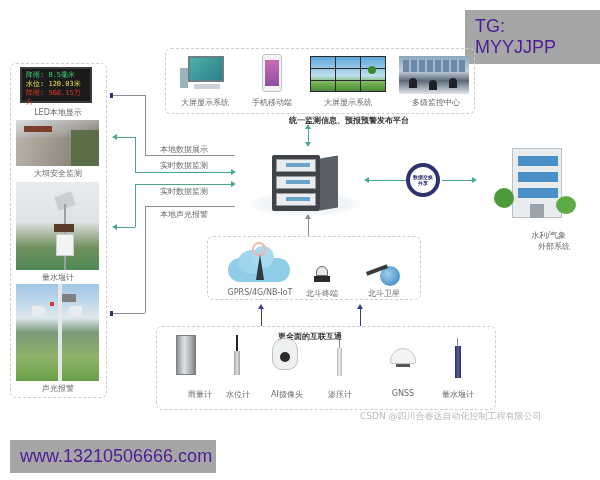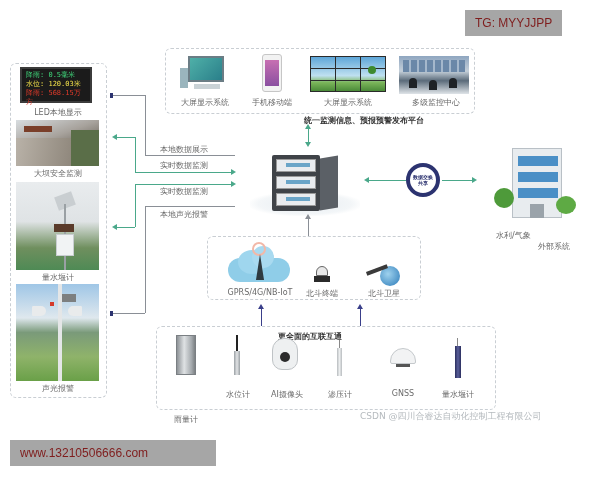--- a/index.html
+++ b/index.html
@@ -2,21 +2,21 @@
 <html><head>
 <meta charset="utf-8">
 <style>
   * { box-sizing: border-box; margin: 0; padding: 0; }
   html, body { width: 600px; height: 480px; background: #ffffff; overflow: hidden; }
   body { position: relative; font-family: "DejaVu Sans", sans-serif; color: #555; }
   .abs { position: absolute; }
   .dash-box { position: absolute; border: 1px dashed #c9ced3; border-radius: 6px; }
   .lbl { position: absolute; font-size: 8px; color: #6a6a6a; white-space: nowrap; text-align: center; }
   .bold-lbl { position: absolute; font-size: 8px; font-weight: bold; color: #333; white-space: nowrap; }
-  .watermark { position: absolute; background: #a6a6a6; color: #7f1d1d; font-family: "Liberation Sans", sans-serif; font-size: 12px; padding: 6px 10px; }
+  .watermark { position: absolute; background: #a6a6a6; color: #4c1d95; font-family: "Liberation Sans", sans-serif; font-size: 18px; padding: 6px 10px; }
   .line { position: absolute; }
   .g { background: #4aa88a; }
   .k { background: #8a8f96; }
   .p { background: #3a3f8a; }
   .arr-r { position: absolute; width: 0; height: 0; border-top: 3px solid transparent; border-bottom: 3px solid transparent; border-left: 5px solid #4aa88a; }
   .arr-l { position: absolute; width: 0; height: 0; border-top: 3px solid transparent; border-bottom: 3px solid transparent; border-right: 5px solid #4aa88a; }
   .arr-u { position: absolute; width: 0; height: 0; border-left: 3px solid transparent; border-right: 3px solid transparent; border-bottom: 5px solid #3a3f8a; }
   .arr-d { position: absolute; width: 0; height: 0; border-left: 3px solid transparent; border-right: 3px solid transparent; border-top: 5px solid #4aa88a; }
   .arr-ug { position: absolute; width: 0; height: 0; border-left: 3px solid transparent; border-right: 3px solid transparent; border-bottom: 5px solid #4aa88a; }
   .photo { position: absolute; overflow: hidden; }
@@ -112,21 +112,21 @@
 <div class="lbl" style="left:312px; top:97px; width:72px;">大屏显示系统</div>
 
 <div class="abs" style="left:399px; top:56px; width:70px; height:38px; background:linear-gradient(180deg,#8fa6c0 0%,#c4cfd9 40%,#5b6b7a 65%,#dfe4e8 100%);">
   <div class="abs" style="left:4px; top:4px; width:62px; height:12px; background:repeating-linear-gradient(90deg,#6b88a8 0 6px,#a5b8cc 6px 8px);"></div>
   <div class="abs" style="left:10px; top:22px; width:8px; height:10px; background:#1e2226; border-radius:4px 4px 0 0;"></div>
   <div class="abs" style="left:30px; top:24px; width:8px; height:10px; background:#1e2226; border-radius:4px 4px 0 0;"></div>
   <div class="abs" style="left:50px; top:22px; width:8px; height:10px; background:#1e2226; border-radius:4px 4px 0 0;"></div>
 </div>
 <div class="lbl" style="left:404px; top:97px; width:64px;">多级监控中心</div>
 
-<div class="bold-lbl" style="left:256px; top:115px;padding-left:48px;">统一监测信息、预报预警发布平台</div>
+<div class="bold-lbl" style="left:241px; top:115px;padding-left:48px;">统一监测信息、预报预警发布平台</div>
 
 <div class="line g" style="left:308px; top:128px; width:1px; height:14px;"></div>
 <div class="arr-ug" style="left:305px; top:124px;"></div>
 <div class="arr-d" style="left:305px; top:142px;"></div>
 
 <div class="abs" style="left:250px; top:192px; width:110px; height:24px; background:radial-gradient(ellipse at center,#e6ecf1 0%,#f3f6f8 60%,rgba(255,255,255,0) 75%);"></div>
 <div class="abs" style="left:272px; top:155px; width:66px; height:56px;">
   <div class="abs" style="left:0; top:0; width:48px; height:56px; background:#3f4348; border-radius:2px;"></div>
   <div class="abs" style="left:48px; top:2px; width:18px; height:52px; background:#5b6066; transform:skewY(-10deg);"></div>
   <div class="abs" style="left:4px; top:4px; width:40px; height:13px; background:#e9ecef; border:1px solid #999;"></div>
@@ -148,21 +148,21 @@
 
 <div class="abs" style="left:492px; top:142px; width:88px; height:80px;">
   <div class="abs" style="left:20px; top:6px; width:50px; height:70px; background:#e8ecef; border:1px solid #b9c0c6;"></div>
   <div class="abs" style="left:26px; top:14px; width:40px; height:10px; background:#4a8fc6;"></div>
   <div class="abs" style="left:26px; top:30px; width:40px; height:10px; background:#4a8fc6;"></div>
   <div class="abs" style="left:26px; top:46px; width:40px; height:10px; background:#4a8fc6;"></div>
   <div class="abs" style="left:38px; top:62px; width:14px; height:14px; background:#9aa3aa;"></div>
   <div class="abs" style="left:2px; top:46px; width:20px; height:20px; background:#4e9a3a; border-radius:50%;"></div>
   <div class="abs" style="left:64px; top:54px; width:20px; height:18px; background:#5eaa44; border-radius:50%;"></div>
 </div>
-<div class="lbl" style="left:496px; top:230px; width:70px; text-align:left;">水利/气象</div>
+<div class="lbl" style="left:496px; top:230px; width:70px; text-align:right;">水利/气象</div>
 <div class="lbl" style="left:500px; top:241px; width:70px; text-align:right;">外部系统</div>
 
 <div class="line k" style="left:308px; top:218px; width:1px; height:18px;"></div>
 <div class="arr-u" style="left:305px; top:214px; border-bottom-color:#8a8f96;"></div>
 
 <div class="dash-box" style="left:207px; top:236px; width:214px; height:64px;"></div>
 
 <div class="abs" style="left:228px; top:240px; width:62px; height:46px;">
   <div class="abs" style="left:0; top:18px; width:62px; height:24px; background:#8fcde8; border-radius:14px;"></div>
   <div class="abs" style="left:10px; top:10px; width:28px; height:24px; background:#9fd6ee; border-radius:50%;"></div>
@@ -187,21 +187,21 @@
 <div class="bold-lbl" style="left:278px; top:303px;margin-top:28px;">更全面的互联互通</div>
 
 <div class="line p" style="left:261px; top:308px; width:1px; height:18px;"></div>
 <div class="arr-u" style="left:258px; top:304px;"></div>
 <div class="line p" style="left:360px; top:308px; width:1px; height:18px;"></div>
 <div class="arr-u" style="left:357px; top:304px;"></div>
 
 <div class="dash-box" style="left:156px; top:326px; width:340px; height:84px;"></div>
 
 <div class="abs" style="left:176px; top:335px; width:20px; height:40px; background:linear-gradient(90deg,#8d9296,#dfe2e4 40%,#a5aaae 80%,#7c8184); border:1px solid #7a7f83;"></div>
-<div class="lbl" style="left:166px; top:389px; width:40px;margin-top:25px;">雨量计</div>
+<div class="lbl" style="left:180px; top:389px; width:40px;">雨量计</div>
 
 <div class="abs" style="left:234px; top:335px; width:6px; height:40px;">
   <div class="abs" style="left:2px; top:0; width:2px; height:16px; background:#222;"></div>
   <div class="abs" style="left:0; top:16px; width:6px; height:24px; background:linear-gradient(90deg,#9aa0a4,#e2e4e6,#9aa0a4);"></div>
 </div>
 <div class="lbl" style="left:218px; top:389px; width:40px;">水位计</div>
 
 <div class="abs" style="left:272px; top:338px; width:26px; height:32px;">
   <div class="abs" style="left:0; top:0; width:26px; height:32px; background:#eef0f1; border:1px solid #bfc3c6; border-radius:12px 12px 10px 10px;"></div>
   <div class="abs" style="left:8px; top:14px; width:10px; height:10px; background:#2b2b2b; border-radius:50%;"></div>

